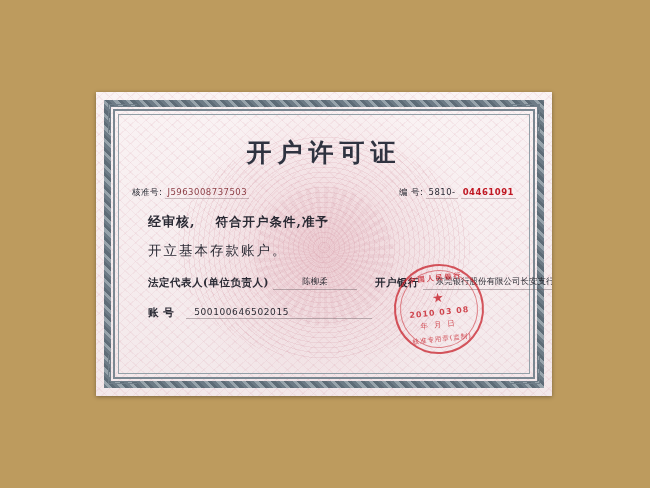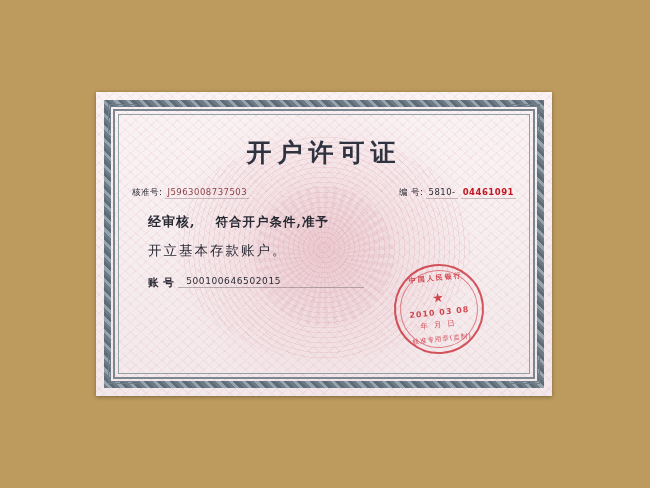--- a/index.html
+++ b/index.html
@@ -186,24 +186,24 @@
     font-size: 8.5px;
     color: #2b2b33;
     border-bottom: 1px solid rgba(110,100,105,0.45);
     padding: 0 6px 1px 6px;
     min-width: 132px;
     text-align: center;
   }
 
   .line4 {
     display: flex;
-    align-items: flex-start;
+    align-items: center;
     margin-top: 16px;
     padding-left: 22px;
-    gap: 4px;
+    gap: 12px;
   }
   .fill-acct {
     font-size: 9px;
     color: #2b2b33;
     border-bottom: 1px solid rgba(110,100,105,0.45);
     padding: 0 8px 1px 8px;
     min-width: 170px;
     letter-spacing: 0.6px;
   }
 
@@ -323,20 +323,26 @@
         </div>
       </div>
 
       <div class="line1">
         <span class="lead">经审核,</span>
         <span class="tail">符合开户条件,准予</span>
       </div>
 
       <div class="line2">开立基本存款账户。</div>
 
+      <div class="line3">
+        <span class="label-s">法定代表人(单位负责人)</span>
+        <span class="fill-s">陈柳柔</span>
+        <span class="label-s" style="margin-left:14px;">开户银行</span>
+        <span class="fill-m">东莞银行股份有限公司长安支行</span>
+      </div>
 
       <div class="line4">
         <span class="label-s">账  号</span>
         <span class="fill-acct">500100646502015</span>
       </div>
 
       <div class="seal">
         <div class="seal-ring"></div>
         <div class="seal-arc">中国人民银行</div>
         <div class="seal-star">★</div>

